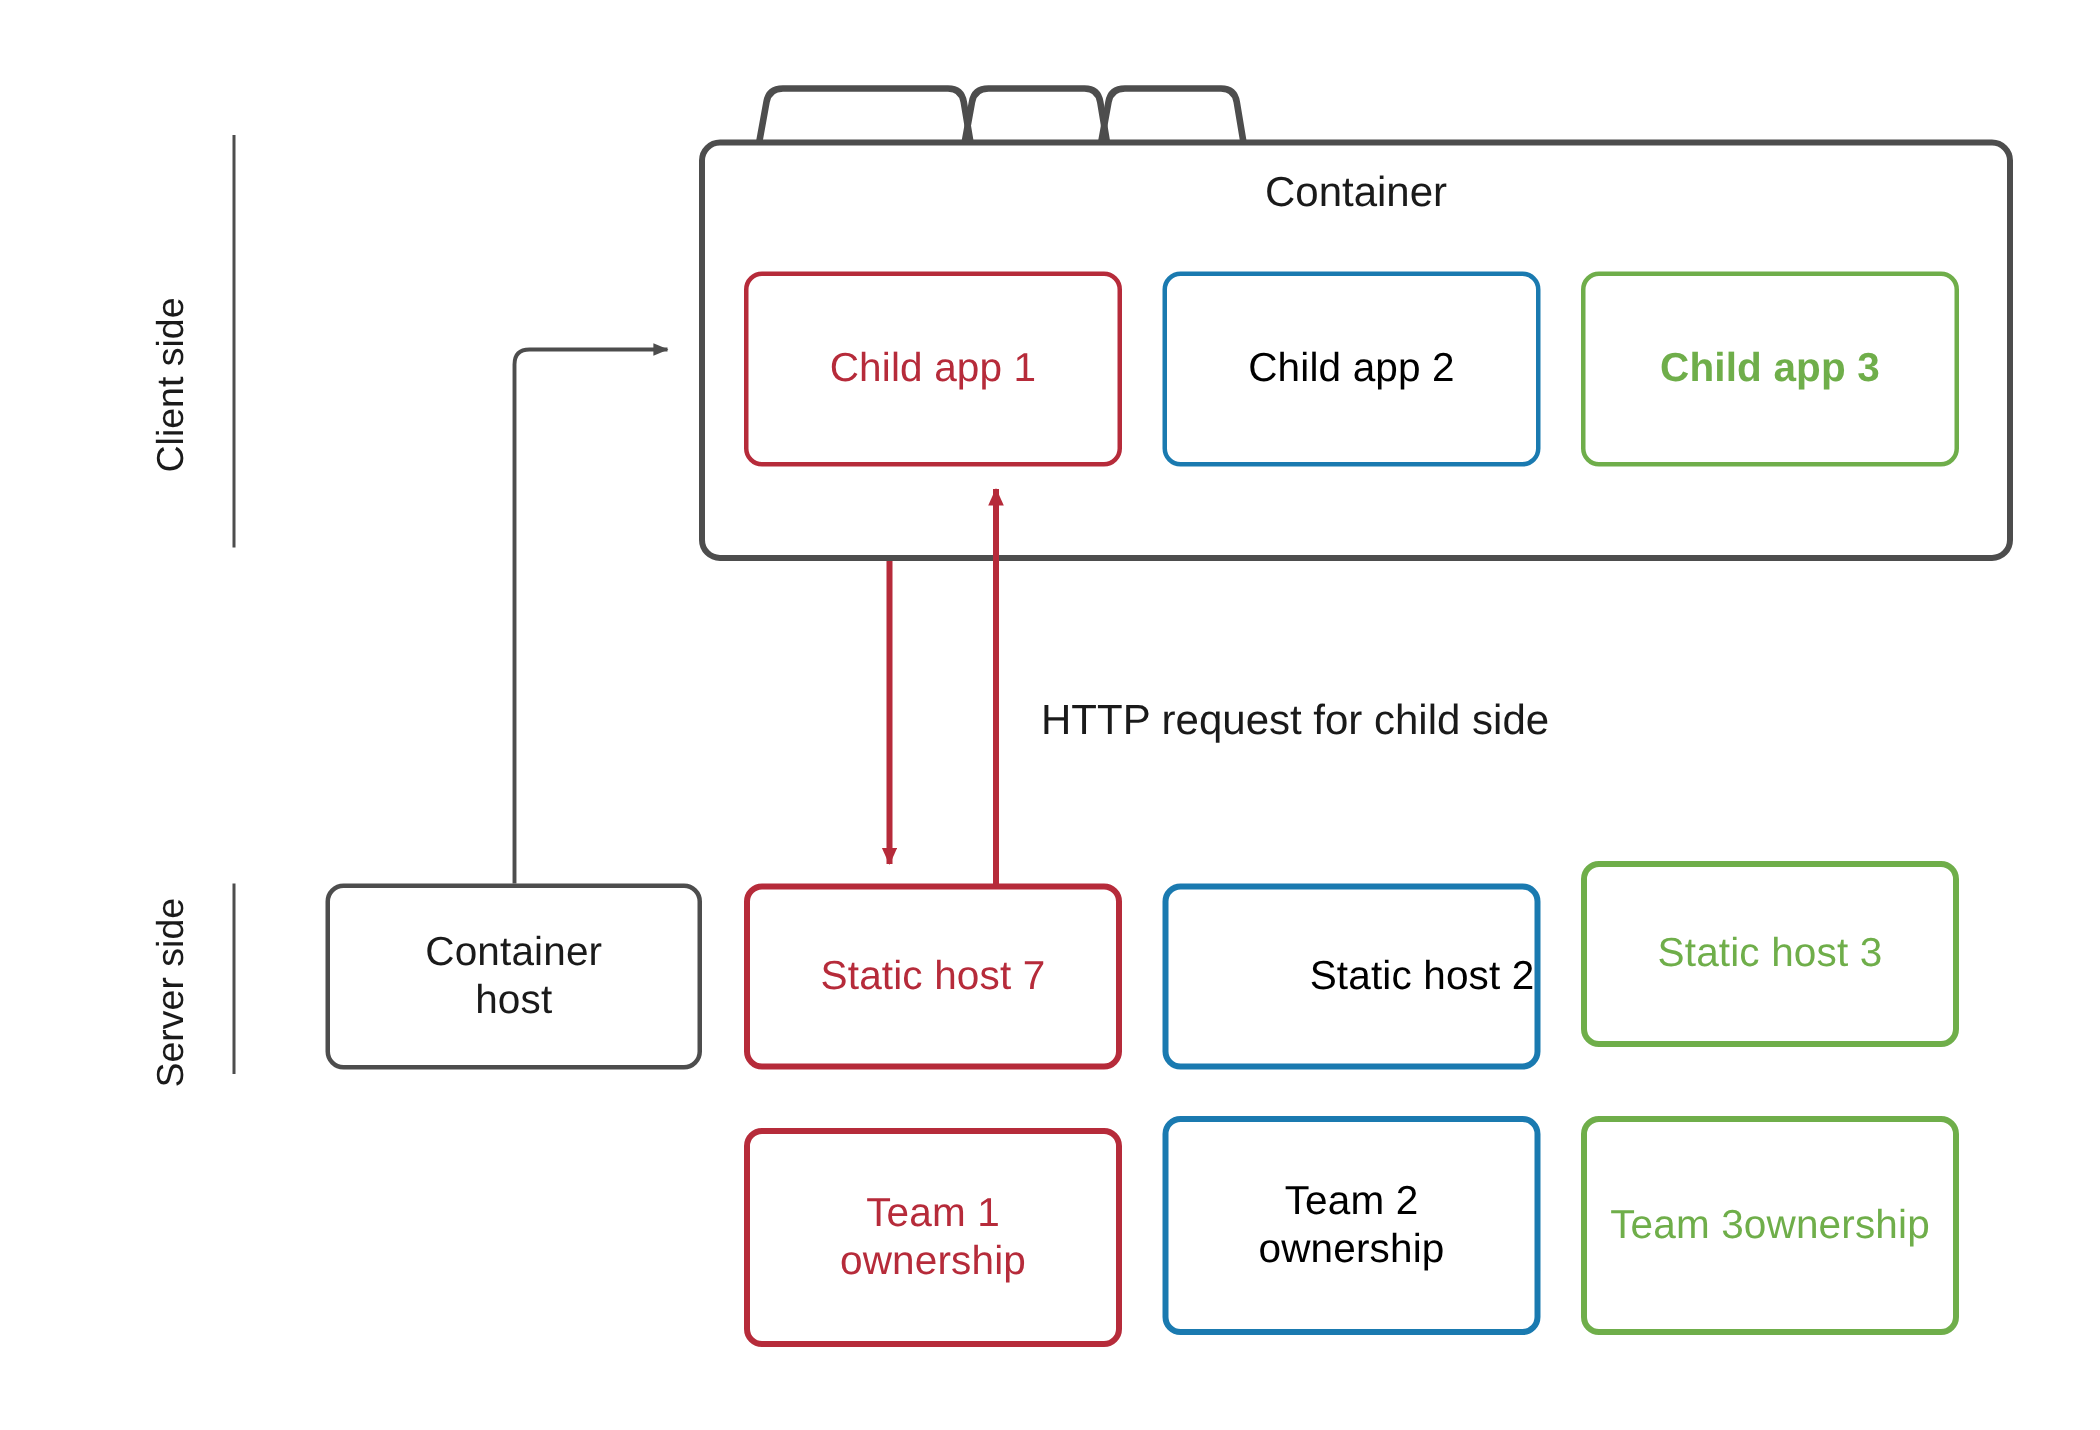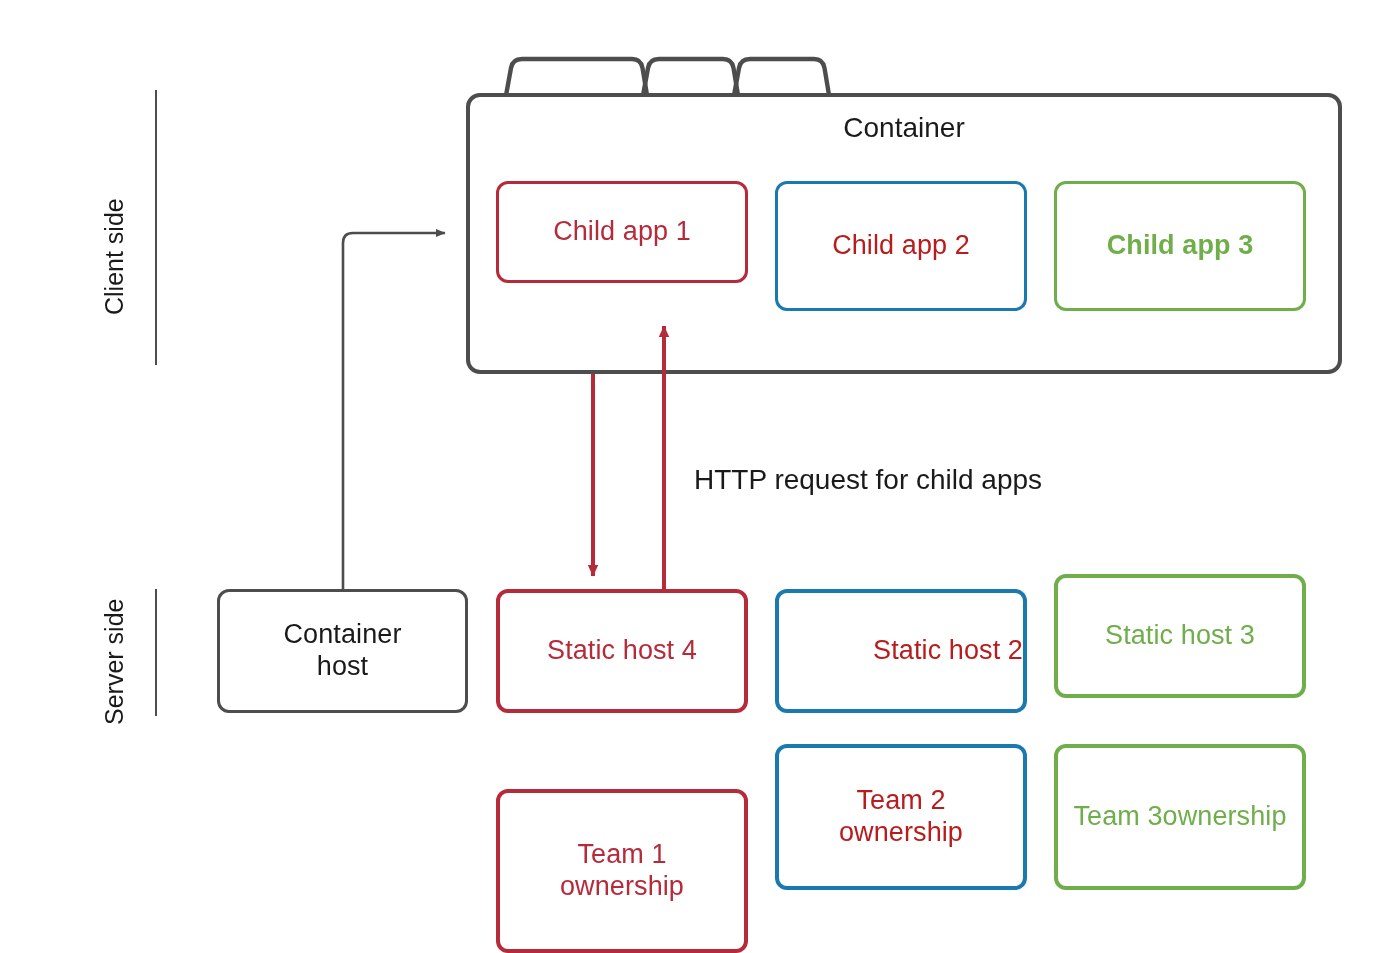--- a/index.html
+++ b/index.html
@@ -49,21 +49,21 @@
     justify-content: center;
     text-align: center;
     line-height: 1.18;
     font-size: 27px;
     letter-spacing: 0.1px;
   }
   .node.thin { border-width: 3.5px; }
 
   .node.gray   { border-color: #4d4d4d; color: #1a1a1a; }
   .node.red    { border-color: #b62b3a; color: #b62b3a; }
-  .node.blue   { border-color: #1a7ab0; color: #b91c1c; }
+  .node.blue   { border-color: #1a7ab0; color: #000000; }
   .node.green  { border-color: #6fae4a; color: #6fae4a; }
 
   
   #container-box {
     position: absolute;
     box-sizing: border-box;
     left: 466px;
     top: 93px;
     width: 876px;
     height: 281px;
@@ -148,55 +148,55 @@
 
     <path d="M39,49 L45,16 Q46.5,7 56,7 L166,7 Q175,7 176.5,16 L182,49" fill="none" stroke="#4d4d4d" stroke-width="4.4" stroke-linejoin="round"></path>
     <path d="M176,49 L182,16 Q183.5,7 193,7 L257,7 Q266,7 267.5,16 L273,49" fill="none" stroke="#4d4d4d" stroke-width="4.4" stroke-linejoin="round"></path>
     <path d="M267,49 L273,16 Q274.5,7 284,7 L348,7 Q357,7 358.5,16 L364,49" fill="none" stroke="#4d4d4d" stroke-width="4.4" stroke-linejoin="round"></path>
   </svg>
 
   <div id="container-box"></div>
 
   <div id="container-title">Container</div>
 
-  <div class="node red thin" style="left:496px; top:181px; width:252px; height:102px; z-index:3;">
+  <div class="node red thin" style="left:496px; top:181px; width:252px; height:130px; z-index:3;">
     <span>Child app 1</span>
   </div>
   <div class="node blue thin" style="left:775px; top:181px; width:252px; height:130px; z-index:3;">
     <span>Child app 2</span>
   </div>
   <div class="node green thin" style="left:1054px; top:181px; width:252px; height:130px; z-index:3;font-weight:bold;">
     <span>Child app 3</span>
   </div>
 
   <svg class="overlay" id="connectors-over" viewBox="0 0 1400 953">
 
     <g>
       <path d="M664,590 L664,326" fill="none" stroke="#b62b3a" stroke-width="4" marker-end="url(#arrow-red-up)"></path>
     </g>
   </svg>
 
-  <div class="free-text" style="left:694px; top:464px;">HTTP request for child apps</div>
+  <div class="free-text" style="left:694px; top:464px;">HTTP request for child side</div>
 
   <div class="node gray thin" style="left:217px; top:589px; width:251px; height:124px; flex-direction:column;">
     <span>Container</span>
     <span>host</span>
   </div>
 
   <div class="node red" style="left:496px; top:589px; width:252px; height:124px;">
-    <span>Static host 4</span>
+    <span>Static host 7</span>
   </div>
   <div class="node blue" style="left:775px; top:589px; width:252px; height:124px;justify-content:flex-end;">
     <span>Static host 2</span>
   </div>
   <div class="node green" style="left:1054px; top:574px; width:252px; height:124px;">
     <span>Static host 3</span>
   </div>
 
-  <div class="node red" style="left:496px; top:789px; width:252px; height:164px; flex-direction:column;">
+  <div class="node red" style="left:496px; top:752px; width:252px; height:146px; flex-direction:column;">
     <span>Team 1</span>
     <span>ownership</span>
   </div>
   <div class="node blue" style="left:775px; top:744px; width:252px; height:146px; flex-direction:column;">
     <span>Team 2</span>
     <span>ownership</span>
   </div>
   <div class="node green" style="left:1054px; top:744px; width:252px; height:146px; flex-direction:row;">
     <span>Team 3</span>
     <span>ownership</span>

